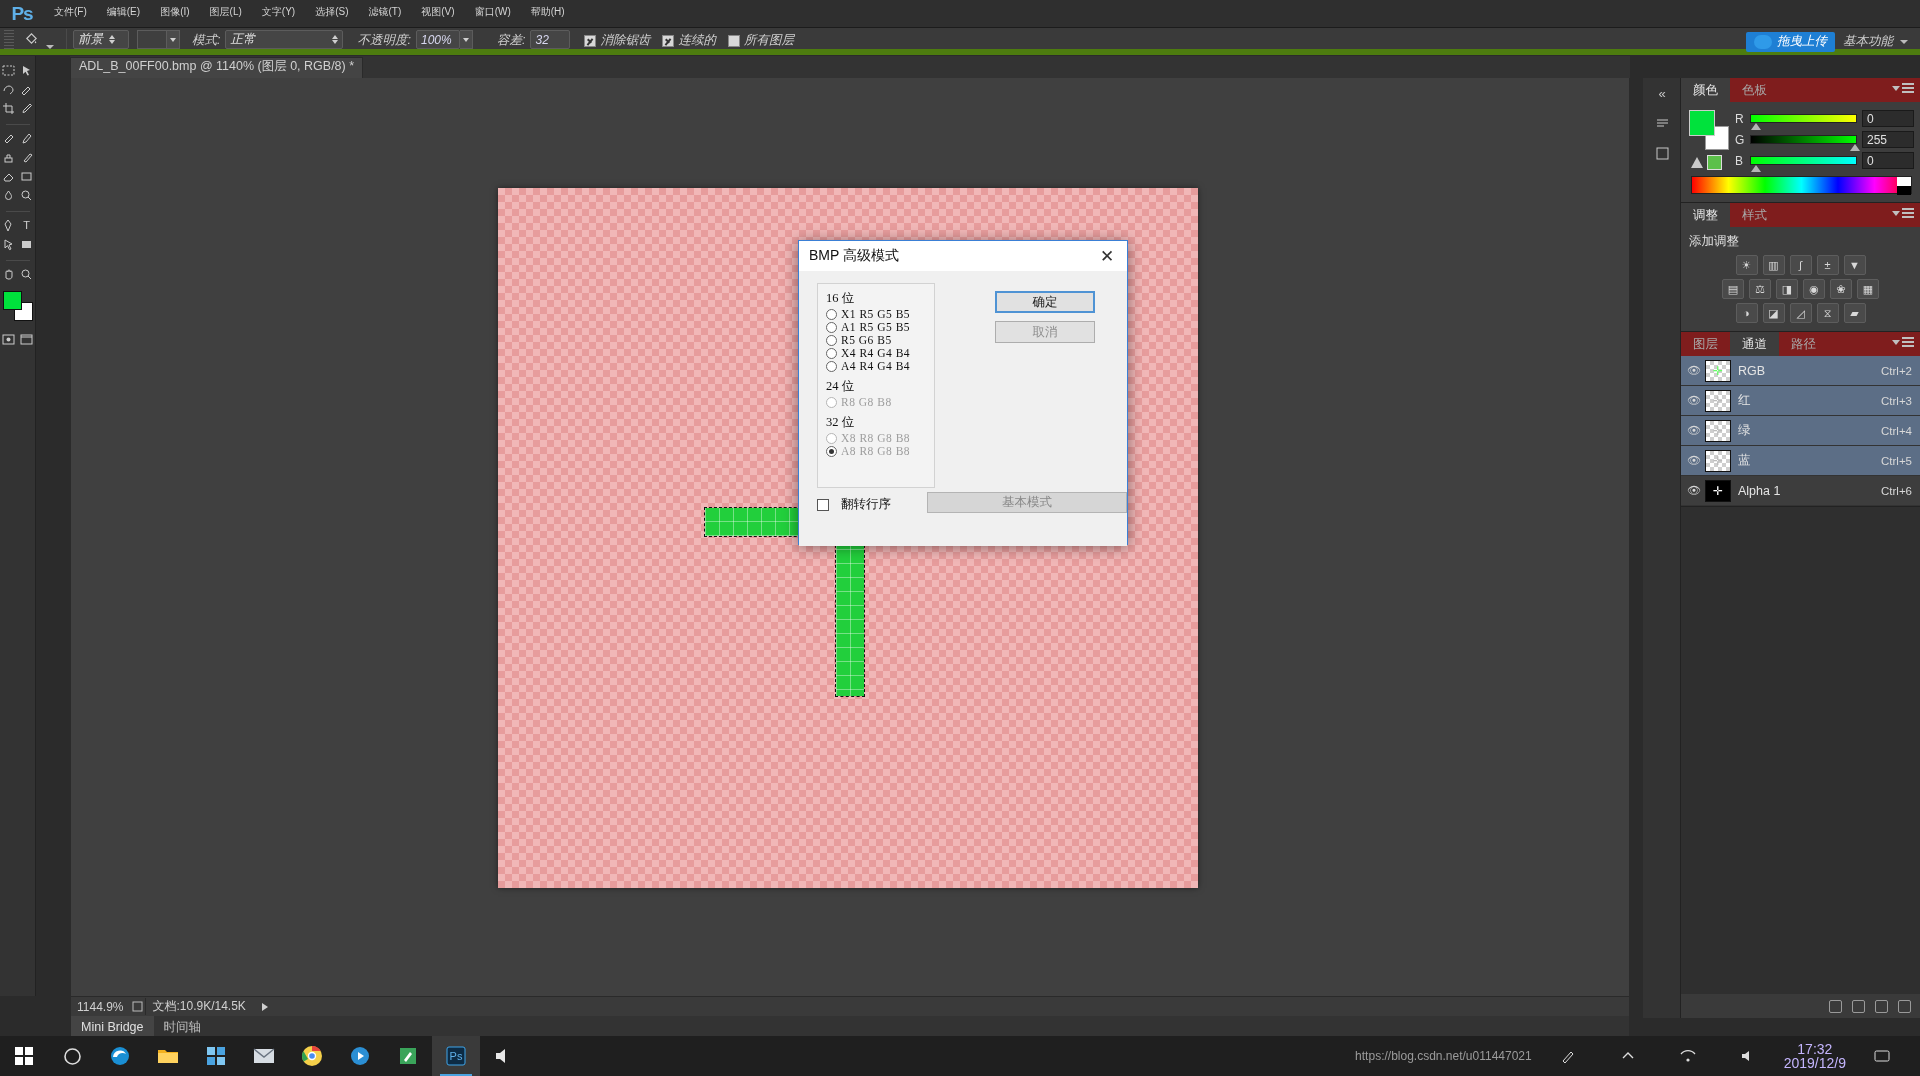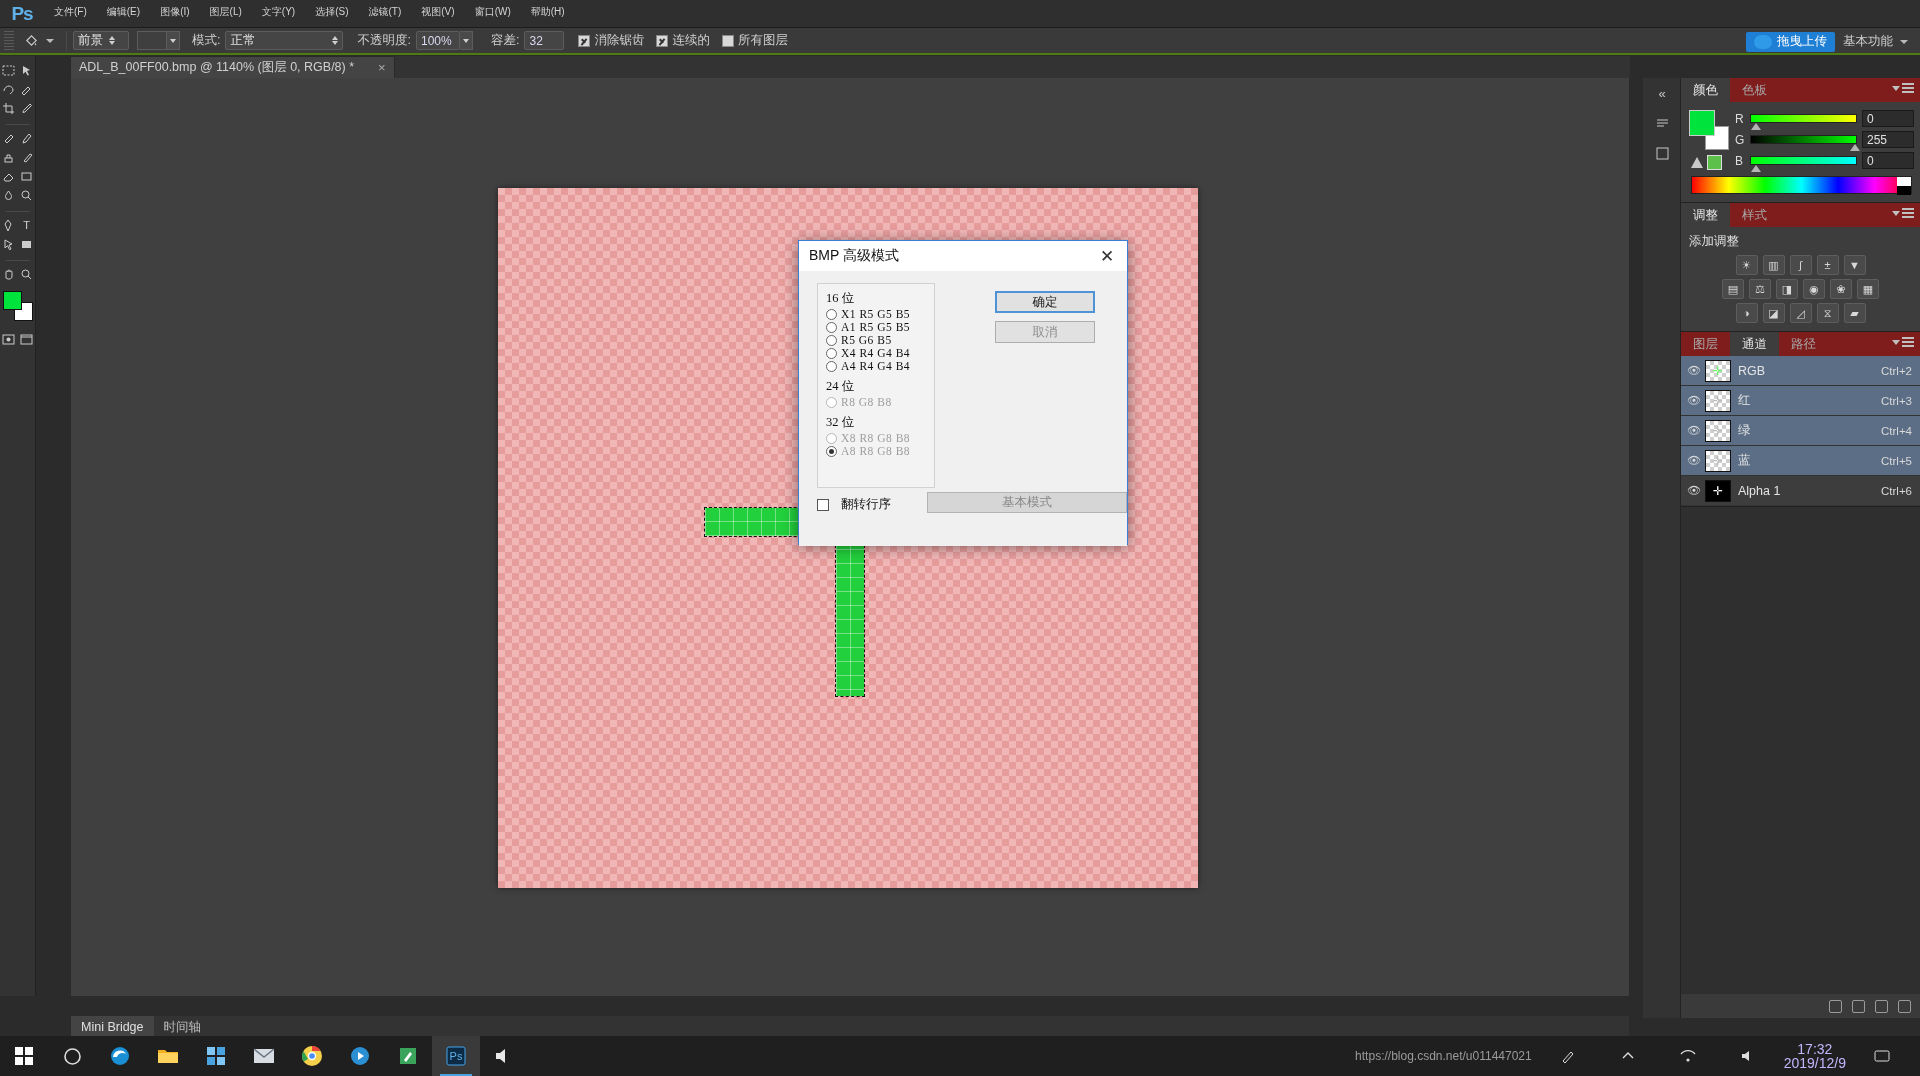--- a/index.html
+++ b/index.html
@@ -23,22 +23,22 @@
     font-family: "Liberation Sans", sans-serif;
   }
   .menu-item {
     padding: 0 10px; height: 32px; line-height: 28px;
     color: #d4d4d4; font-size: 10px; white-space: nowrap; cursor: default;
   }
 
   
   .optbar {
     position: absolute; left:0; top:28px; width:1920px; height:27px;
-    background: #3a3a3a; border-bottom:2px solid #4d7c0f;
-    display:flex; align-items:center; gap:0px; padding-left: 4px;
+    background: #3a3a3a; border-bottom:6px solid #4d7c0f;
+    display:flex; align-items:flex-end; gap:0px; padding-left: 4px; font-style: italic;
   }
   .grip { width: 10px; height:19px; margin-right:4px;
     background: repeating-linear-gradient(to bottom, #5a5a5a 0 1px, transparent 1px 3px); }
   .tool-thumb {
     width: 26px; height:21px; display:flex; align-items:center; justify-content:center;
     color:#ccc; font-size:14px;
   }
   .tiny-tri { width:0;height:0;border-left:4px solid transparent;border-right:4px solid transparent;border-top:4px solid #bbb; margin:0 6px 0 2px;}
   .vsep { width:1px; height:20px; background:#2a2a2a; margin:0 6px; border-right:1px solid #4a4a4a;}
   .opt-label { color:#d0d0d0; font-size:12.5px; margin:0 5px 0 4px; white-space:nowrap; }
@@ -66,21 +66,21 @@
 
   .optbar-right{position:absolute;right:6px;top:0;height:27px;display:flex;align-items:center;gap:8px;}
   .upload-btn{height:20px;background:#1e7fd4;border-radius:2px;color:#fff;font-size:12.5px;
               display:flex;align-items:center;padding:0 8px;gap:5px;}
   .cloud-ic{width:18px;height:14px;background:#2f9ae8;border-radius:7px;position:relative;}
   .basic-fn{color:#cfcfcf;font-size:12.5px;display:flex;align-items:center;gap:5px;}
 
   
   .tabstrip{position:absolute;left:70px;top:56px;width:1560px;height:22px;background:#333;}
   .doctab{height:22px;background:#444;border:1px solid #2a2a2a;border-bottom:none;
-          display:inline-flex;align-items:center;padding:0 8px;color:#d0d0d0;font-size:12.5px;gap:24px;}
+          display:inline-flex;align-items:flex-end;padding:0 8px;color:#d0d0d0;font-size:12.5px;gap:16px;flex-direction:column;}
   .doctab .x{color:#aaa;font-size:13px;}
 
   
   .toolbar{position:absolute;left:0;top:56px;width:36px;height:940px;background:#333;border-right:1px solid #222;
            display:flex;flex-direction:column;align-items:center;padding-top:6px;}
   .toolrow{display:flex;width:36px;justify-content:space-around;margin-bottom:3px;}
   .tool{width:16px;height:16px;display:flex;align-items:center;justify-content:center;color:#cfcfcf;font-size:11px;position:relative;}
   .tool svg{display:block;}
   .tool-sep{width:24px;height:1px;background:#4a4a4a;margin:5px 0;}
   .fgbg{position:relative;width:30px;height:30px;margin-top:6px;}
@@ -264,21 +264,21 @@
           <i class="dn"></i>
         </span>
     </div>
     <div class="opt-label" style="margin-left:14px;">不透明度:</div>
     <div class="numfield" style="min-width:44px;">
       <span>100%</span>
     </div>
     <div class="drop-btn">
         <i></i>
       </div>
-    <div class="opt-label" style="margin-left:18px;">容差:</div>
+    <div class="opt-label" style="margin-left:24px;">容差:</div>
     <div class="numfield" style="min-width:40px;">
       <span>32</span>
     </div>
     <div class="chkwrap" style="margin-left:14px;">
       <span class="chk"></span>
       <span>消除锯齿</span>
     </div>
     <div class="chkwrap">
       <span class="chk"></span>
       <span>连续的</span>
@@ -450,20 +450,30 @@
     </div>
   </div>
 
   <div class="canvasarea">
     <div class="artboard">
       <div class="shape-h"></div>
       <div class="shape-v"></div>
     </div>
   </div>
 
+  <div class="statusbar">
+    <span class="zoomfield">1144.9%</span>
+    <span class="tool">
+        <svg width="13" height="13">
+          <rect x="2" y="2" width="9" height="9" fill="none" stroke="#bbb"></rect>
+        </svg>
+      </span>
+    <span class="docinfo">文档:10.9K/14.5K</span>
+    <span class="tri"></span>
+  </div>
   <div class="bottomtabs">
     <div class="btab active">Mini Bridge</div>
     <div class="btab">时间轴</div>
   </div>
 
   <div class="rightdock">
     <div class="railA">
       <div class="railbtn">«</div>
       <div class="railbtn">
           <svg width="15" height="15">

